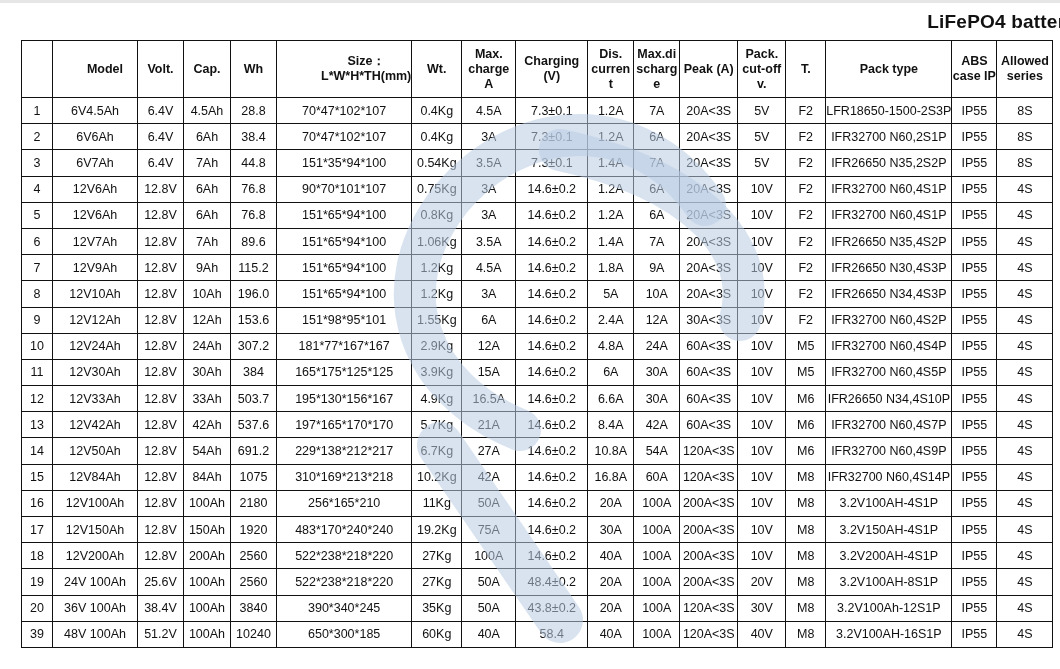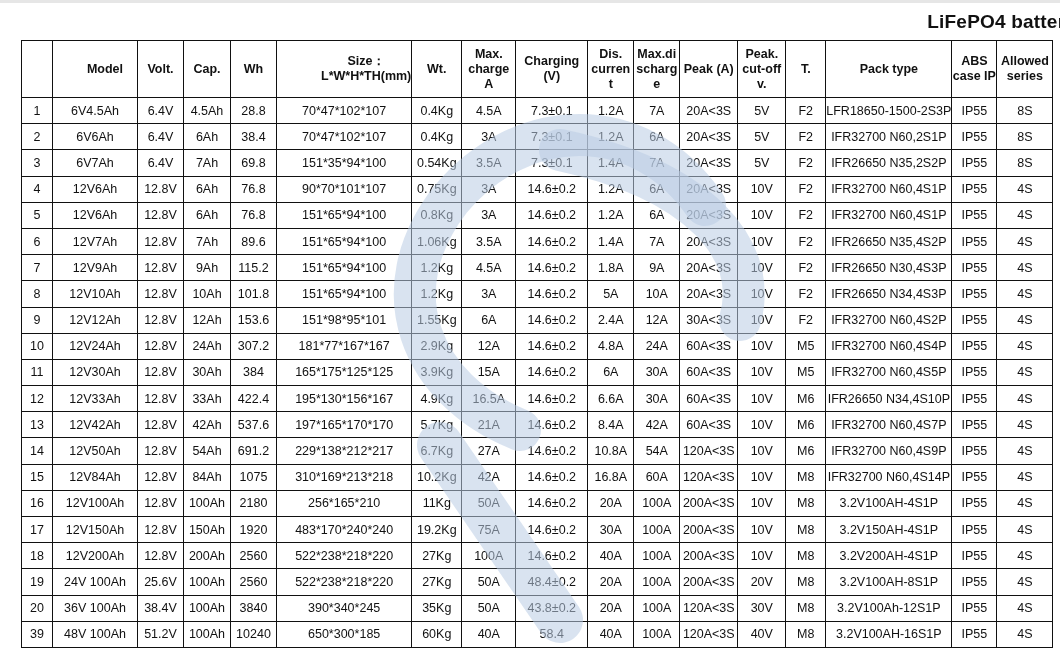--- a/index.html
+++ b/index.html
@@ -46,21 +46,21 @@
         <th style="white-space: pre-line;">Cap.</th>
         <th style="white-space: pre-line;">Wh</th>
         <th style="white-space: pre-line; padding-left: 44px;">Size：
 L*W*H*TH(mm)</th>
         <th style="white-space: pre-line; text-align: center;">Wt.</th>
         <th style="white-space: pre-line;">Max. charge A</th>
         <th style="white-space: pre-line;">Charging (V)</th>
         <th style="white-space: pre-line;">Dis. curren t</th>
         <th style="white-space: pre-line;">Max.di scharg e</th>
         <th style="white-space: pre-line;">Peak (A)</th>
-        <th style="white-space: pre-line;">Peak. cut-off v.</th>
+        <th style="white-space: pre-line;">Pack. cut-off v.</th>
         <th style="white-space: pre-line;">T.</th>
         <th style="white-space: pre-line;">Pack type</th>
         <th style="white-space: pre-line;">ABS case IP</th>
         <th style="white-space: pre-line;">Allowed series</th>
       </tr>
   </thead>
   <tbody id="tbody">
       <tr>
         <td>1</td>
         <td>6V4.5Ah</td>
@@ -97,21 +97,21 @@
         <td>F2</td>
         <td>IFR32700 N60,2S1P</td>
         <td>IP55</td>
         <td>8S</td>
       </tr>
       <tr>
         <td>3</td>
         <td>6V7Ah</td>
         <td>6.4V</td>
         <td>7Ah</td>
-        <td>69.8</td>
+        <td>44.8</td>
         <td>151*35*94*100</td>
         <td>0.54Kg</td>
         <td>3.5A</td>
         <td>7.3±0.1</td>
         <td>1.4A</td>
         <td>7A</td>
         <td>20A&lt;3S</td>
         <td>5V</td>
         <td>F2</td>
         <td>IFR26650 N35,2S2P</td>
@@ -192,21 +192,21 @@
         <td>F2</td>
         <td>IFR26650 N30,4S3P</td>
         <td>IP55</td>
         <td>4S</td>
       </tr>
       <tr>
         <td>8</td>
         <td>12V10Ah</td>
         <td>12.8V</td>
         <td>10Ah</td>
-        <td>101.8</td>
+        <td>196.0</td>
         <td>151*65*94*100</td>
         <td>1.2Kg</td>
         <td>3A</td>
         <td>14.6±0.2</td>
         <td>5A</td>
         <td>10A</td>
         <td>20A&lt;3S</td>
         <td>10V</td>
         <td>F2</td>
         <td>IFR26650 N34,4S3P</td>
@@ -268,21 +268,21 @@
         <td>M5</td>
         <td>IFR32700 N60,4S5P</td>
         <td>IP55</td>
         <td>4S</td>
       </tr>
       <tr>
         <td>12</td>
         <td>12V33Ah</td>
         <td>12.8V</td>
         <td>33Ah</td>
-        <td>422.4</td>
+        <td>503.7</td>
         <td>195*130*156*167</td>
         <td>4.9Kg</td>
         <td>16.5A</td>
         <td>14.6±0.2</td>
         <td>6.6A</td>
         <td>30A</td>
         <td>60A&lt;3S</td>
         <td>10V</td>
         <td>M6</td>
         <td>IFR26650 N34,4S10P</td>

